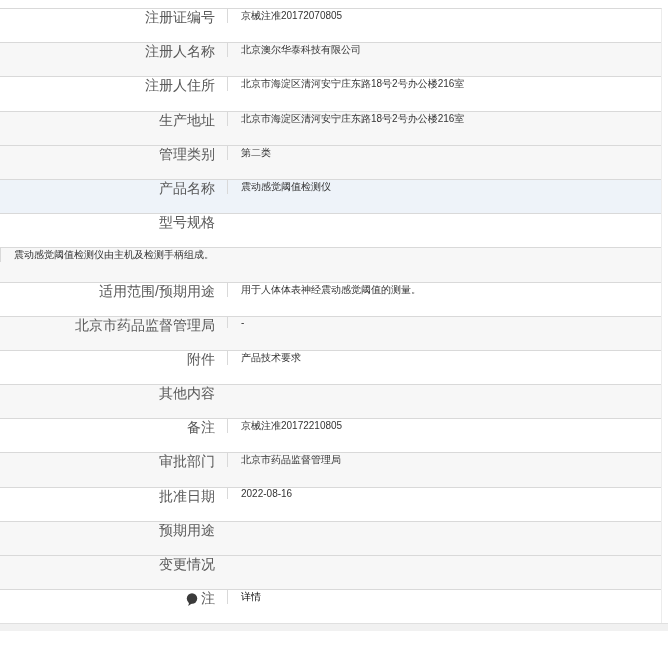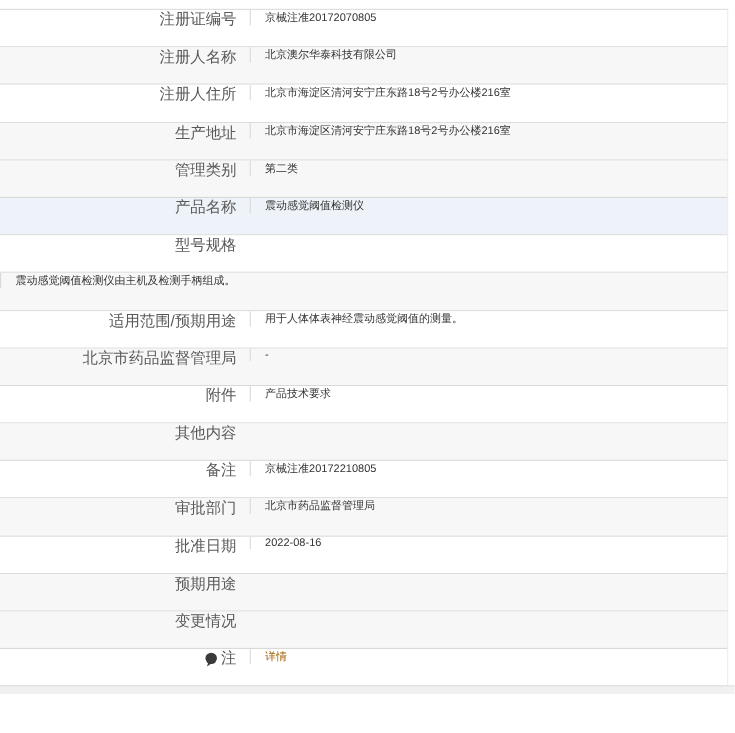--- a/index.html
+++ b/index.html
@@ -44,21 +44,21 @@
     flex: 1;
     display: flex;
     align-items: center;
     border-left: 1px solid #d9d9d9;
     padding-left: 13px;
     font-size: 10px;
     color: #333333;
     white-space: nowrap;
   }
   .cell-value a {
-    color: #a16207;
+    color: #000000;
     text-decoration: none;
     cursor: pointer;
   }
   .note-icon {
     display: inline-block;
     width: 13px;
     height: 16px;
     margin-right: 3px;
     position: relative;
     top: 1px;

